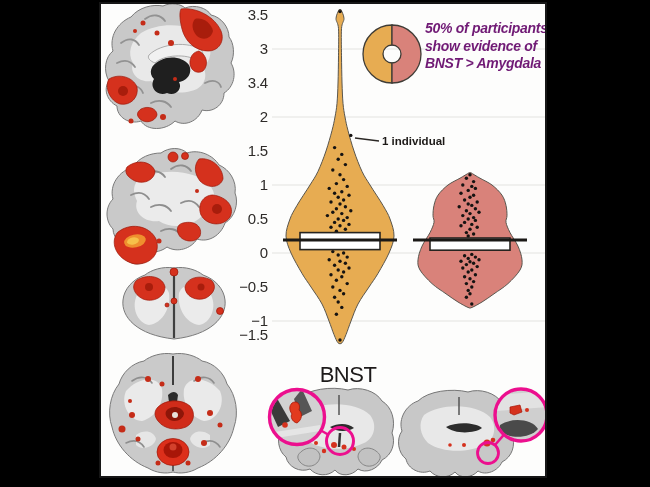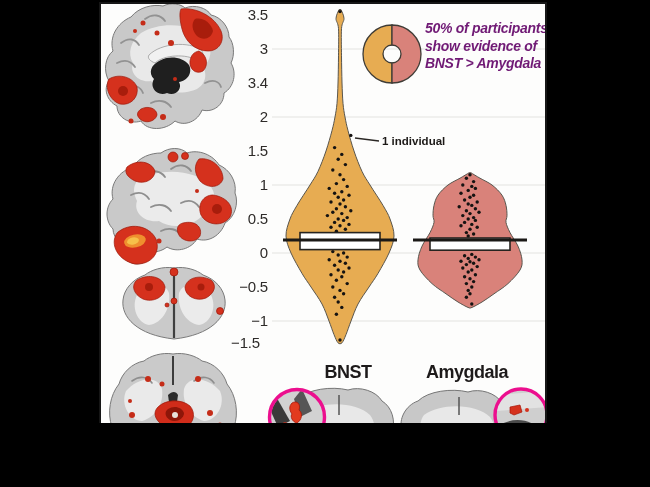--- a/index.html
+++ b/index.html
@@ -1,24 +1,24 @@
 <!DOCTYPE html>
 <html><head>
 <meta charset="utf-8">
 <style>
   html,body{margin:0;padding:0;background:#000;}
-  #stage{position:relative;width:650px;height:423px;background:#000;overflow:hidden;
+  #stage{position:relative;width:650px;height:487px;background:#000;overflow:hidden;
          font-family:"Liberation Sans","DejaVu Sans",sans-serif;}
   #panel{position:absolute;left:99px;top:2px;width:448px;height:476px;background:#fdfdfc;
          border:2px solid #161616;box-sizing:border-box;overflow:hidden;}
   .abs{position:absolute;}
   #chart-svg{position:absolute;left:0;top:0;}
   .ytick{position:absolute;left:122px;width:45px;text-align:right;font-size:15px;
          font-weight:500;color:#2e2b29;letter-spacing:-0.2px;}
-  .cat-label{position:absolute;transform:translateX(-50%);font-size:18px;font-weight:700;
+  .cat-label{position:absolute;transform:translateX(-50%);font-size:22px;font-weight:400;
          color:#1d1a1a;letter-spacing:-0.5px;white-space:nowrap;}
   #caption{position:absolute;left:324px;top:16px;font-size:14px;font-weight:700;
          font-style:italic;color:#701a75;line-height:17.5px;letter-spacing:-0.3px;white-space:nowrap;}
   #annotation{position:absolute;left:281px;top:131px;font-size:11.5px;font-weight:700;
          color:#1c1917;white-space:nowrap;text-align:right;}
   svg{display:block;}
 </style>
 </head>
 <body>
 
@@ -273,33 +273,32 @@
         <div class="ytick" style="top: 2px;">3.5</div>
         <div class="ytick" style="top: 36px;">3</div>
         <div class="ytick" style="top: 70px;">3.4</div>
         <div class="ytick" style="top: 104px;">2</div>
         <div class="ytick" style="top: 138px;">1.5</div>
         <div class="ytick" style="top: 172px;">1</div>
         <div class="ytick" style="top: 206px; text-align: right;">0.5</div>
         <div class="ytick" style="top: 240px;">0</div>
         <div class="ytick" style="top: 274px;">−0.5</div>
         <div class="ytick" style="top: 308px;">−1</div>
-        <div class="ytick" style="top: 330px; text-align: center;">−1.5</div>
+        <div class="ytick" style="top: 322px;">−1.5</div>
       </div>
 
     <div id="caption">
       <div>50% of participants</div>
       <div>show evidence of</div>
       <div>BNST &gt; Amygdala</div>
     </div>
 
     <div id="annotation">1 individual</div>
 
     <div class="cat-label" style="left:247px;top:358px">BNST</div>
-    <div class="cat-label" style="left:366px;top:358px">Amygdala</div>
 
     <svg class="abs" style="left:159px;top:381px" width="290" height="93" viewBox="0 0 290 93">
       <defs>
         <clipPath id="clipL">
             <circle cx="37" cy="32" r="26.2"></circle>
           </clipPath>
         <clipPath id="clipR">
             <circle cx="261" cy="30" r="24.7"></circle>
           </clipPath>
       </defs>

